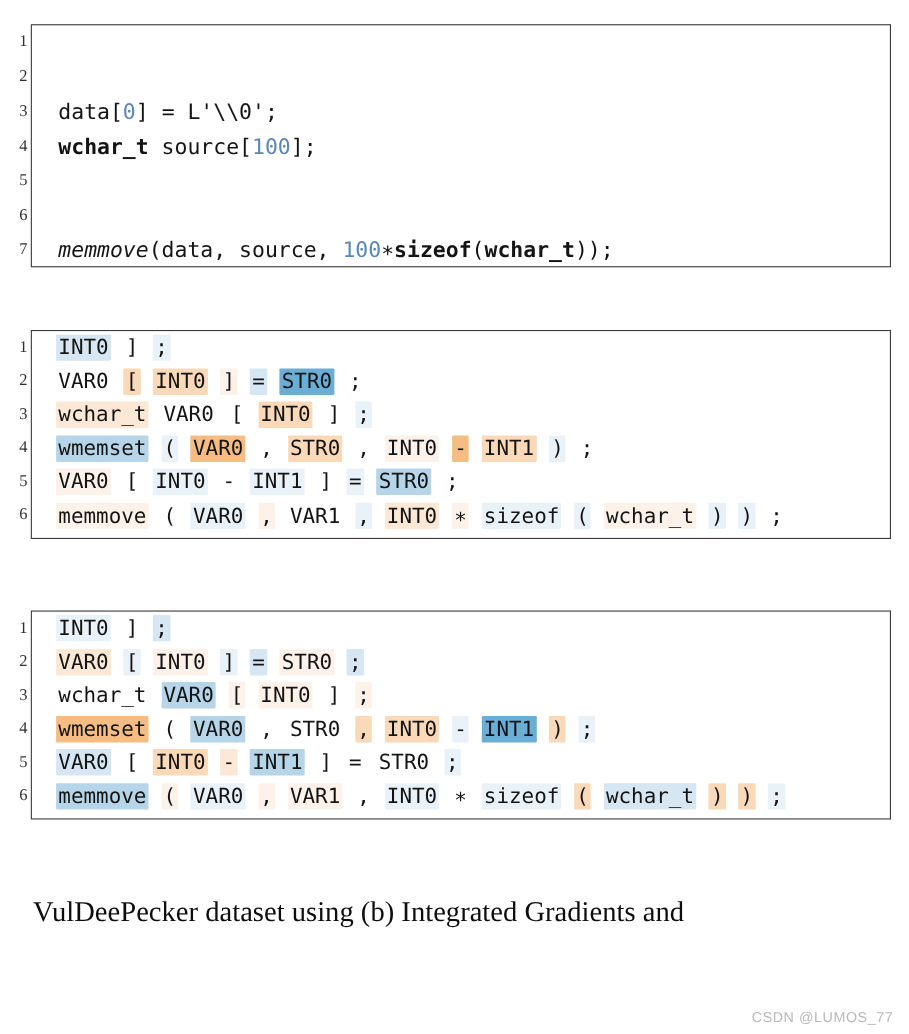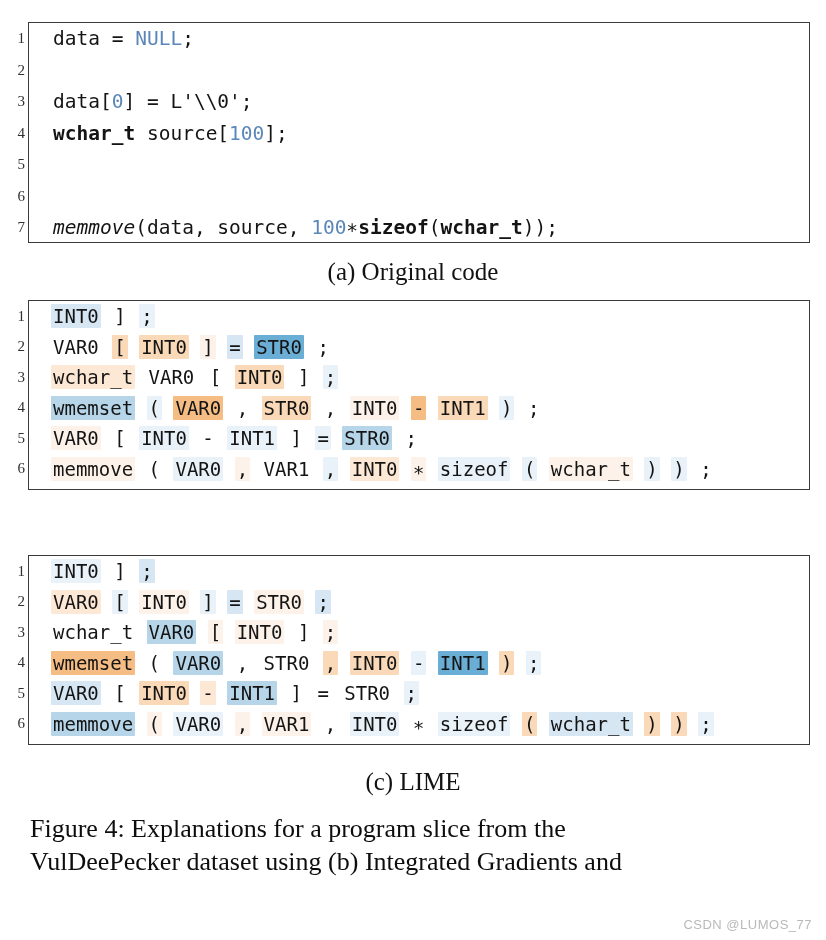--- a/index.html
+++ b/index.html
@@ -92,31 +92,30 @@
   }
 </style>
 </head>
 <body>
 
 <div class="page">
 
   <div class="block blockA">
     <div class="code-box" style="height:221px;">
       <div class="rows" id="rows-a">
-          <div class="crow"><span class="lineno">1</span><span class="codetext"><span>data = </span><span class="kw-num">NULL</span><span>;</span></span></div>
+          <div class="crow"><span class="lineno">1</span></div>
           <div class="crow"><span class="lineno">2</span></div>
           <div class="crow"><span class="lineno">3</span><span class="codetext"><span>data[</span><span class="kw-num">0</span><span>] = L'\\0';</span></span></div>
           <div class="crow"><span class="lineno">4</span><span class="codetext"><span class="kw-bold">wchar_t</span><span> source[</span><span class="kw-num">100</span><span>];</span></span></div>
           <div class="crow"><span class="lineno">5</span></div>
           <div class="crow"><span class="lineno">6</span></div>
           <div class="crow"><span class="lineno">7</span><span class="codetext"><span class="kw-ital">memmove</span><span>(data, source, </span><span class="kw-num">100</span><span>∗</span><span class="kw-bold">sizeof</span><span>(</span><span class="kw-bold">wchar_t</span><span>));</span></span></div>
         </div>
     </div>
   </div>
-  <div class="subcap capA">(a) Original code</div>
 
   <div class="block blockB">
     <div class="code-box" style="height:190px;">
       <div class="rows" id="rows-b">
           <div class="crow"><span class="lineno">1</span><span class="codetext"><span class="tok" style="background: rgb(214, 231, 243);">INT0</span><span> </span><span class="tok" style="background: rgb(255, 255, 255);">]</span><span> </span><span class="tok" style="background: rgb(234, 242, 249);">;</span></span></div>
           <div class="crow"><span class="lineno">2</span><span class="codetext"><span class="tok" style="background: rgb(255, 255, 255);">VAR0</span><span> </span><span class="tok" style="background: rgb(250, 217, 184);">[</span><span> </span><span class="tok" style="background: rgb(250, 217, 184);">INT0</span><span> </span><span class="tok" style="background: rgb(253, 242, 233);">]</span><span> </span><span class="tok" style="background: rgb(214, 231, 243);">=</span><span> </span><span class="tok" style="background: rgb(106, 174, 214);">STR0</span><span> </span><span class="tok" style="background: rgb(255, 255, 255);">;</span></span></div>
           <div class="crow"><span class="lineno">3</span><span class="codetext"><span class="tok" style="background: rgb(253, 232, 214);">wchar_t</span><span> </span><span class="tok" style="background: rgb(255, 255, 255);">VAR0</span><span> </span><span class="tok" style="background: rgb(255, 255, 255);">[</span><span> </span><span class="tok" style="background: rgb(250, 217, 184);">INT0</span><span> </span><span class="tok" style="background: rgb(255, 255, 255);">]</span><span> </span><span class="tok" style="background: rgb(234, 242, 249);">;</span></span></div>
           <div class="crow"><span class="lineno">4</span><span class="codetext"><span class="tok" style="background: rgb(182, 213, 233);">wmemset</span><span> </span><span class="tok" style="background: rgb(234, 242, 249);">(</span><span> </span><span class="tok" style="background: rgb(245, 189, 132);">VAR0</span><span> </span><span class="tok" style="background: rgb(255, 255, 255);">,</span><span> </span><span class="tok" style="background: rgb(250, 217, 184);">STR0</span><span> </span><span class="tok" style="background: rgb(255, 255, 255);">,</span><span> </span><span class="tok" style="background: rgb(253, 242, 233);">INT0</span><span> </span><span class="tok" style="background: rgb(245, 189, 132);">-</span><span> </span><span class="tok" style="background: rgb(250, 217, 184);">INT1</span><span> </span><span class="tok" style="background: rgb(234, 242, 249);">)</span><span> </span><span class="tok" style="background: rgb(255, 255, 255);">;</span></span></div>
           <div class="crow"><span class="lineno">5</span><span class="codetext"><span class="tok" style="background: rgb(253, 242, 233);">VAR0</span><span> </span><span class="tok" style="background: rgb(255, 255, 255);">[</span><span> </span><span class="tok" style="background: rgb(234, 242, 249);">INT0</span><span> </span><span class="tok" style="background: rgb(255, 255, 255);">-</span><span> </span><span class="tok" style="background: rgb(234, 242, 249);">INT1</span><span> </span><span class="tok" style="background: rgb(255, 255, 255);">]</span><span> </span><span class="tok" style="background: rgb(234, 242, 249);">=</span><span> </span><span class="tok" style="background: rgb(182, 213, 233);">STR0</span><span> </span><span class="tok" style="background: rgb(255, 255, 255);">;</span></span></div>
           <div class="crow"><span class="lineno">6</span><span class="codetext"><span class="tok" style="background: rgb(253, 242, 233);">memmove</span><span> </span><span class="tok" style="background: rgb(255, 255, 255);">(</span><span> </span><span class="tok" style="background: rgb(234, 242, 249);">VAR0</span><span> </span><span class="tok" style="background: rgb(253, 242, 233);">,</span><span> </span><span class="tok" style="background: rgb(255, 255, 255);">VAR1</span><span> </span><span class="tok" style="background: rgb(234, 242, 249);">,</span><span> </span><span class="tok" style="background: rgb(253, 232, 214);">INT0</span><span> </span><span class="tok" style="background: rgb(253, 242, 233);">∗</span><span> </span><span class="tok" style="background: rgb(234, 242, 249);">sizeof</span><span> </span><span class="tok" style="background: rgb(234, 242, 249);">(</span><span> </span><span class="tok" style="background: rgb(253, 242, 233);">wchar_t</span><span> </span><span class="tok" style="background: rgb(234, 242, 249);">)</span><span> </span><span class="tok" style="background: rgb(234, 242, 249);">)</span><span> </span><span class="tok" style="background: rgb(255, 255, 255);">;</span></span></div>
@@ -129,21 +128,19 @@
       <div class="rows" id="rows-c">
           <div class="crow"><span class="lineno">1</span><span class="codetext"><span class="tok" style="background: rgb(234, 242, 249);">INT0</span><span> </span><span class="tok" style="background: rgb(255, 255, 255);">]</span><span> </span><span class="tok" style="background: rgb(214, 231, 243);">;</span></span></div>
           <div class="crow"><span class="lineno">2</span><span class="codetext"><span class="tok" style="background: rgb(253, 232, 214);">VAR0</span><span> </span><span class="tok" style="background: rgb(234, 242, 249);">[</span><span> </span><span class="tok" style="background: rgb(253, 242, 233);">INT0</span><span> </span><span class="tok" style="background: rgb(234, 242, 249);">]</span><span> </span><span class="tok" style="background: rgb(214, 231, 243);">=</span><span> </span><span class="tok" style="background: rgb(253, 242, 233);">STR0</span><span> </span><span class="tok" style="background: rgb(214, 231, 243);">;</span></span></div>
           <div class="crow"><span class="lineno">3</span><span class="codetext"><span class="tok" style="background: rgb(255, 255, 255);">wchar_t</span><span> </span><span class="tok" style="background: rgb(182, 213, 233);">VAR0</span><span> </span><span class="tok" style="background: rgb(253, 242, 233);">[</span><span> </span><span class="tok" style="background: rgb(253, 242, 233);">INT0</span><span> </span><span class="tok" style="background: rgb(255, 255, 255);">]</span><span> </span><span class="tok" style="background: rgb(253, 242, 233);">;</span></span></div>
           <div class="crow"><span class="lineno">4</span><span class="codetext"><span class="tok" style="background: rgb(245, 189, 132);">wmemset</span><span> </span><span class="tok" style="background: rgb(255, 255, 255);">(</span><span> </span><span class="tok" style="background: rgb(182, 213, 233);">VAR0</span><span> </span><span class="tok" style="background: rgb(255, 255, 255);">,</span><span> </span><span class="tok" style="background: rgb(255, 255, 255);">STR0</span><span> </span><span class="tok" style="background: rgb(250, 217, 184);">,</span><span> </span><span class="tok" style="background: rgb(250, 217, 184);">INT0</span><span> </span><span class="tok" style="background: rgb(234, 242, 249);">-</span><span> </span><span class="tok" style="background: rgb(106, 174, 214);">INT1</span><span> </span><span class="tok" style="background: rgb(250, 217, 184);">)</span><span> </span><span class="tok" style="background: rgb(234, 242, 249);">;</span></span></div>
           <div class="crow"><span class="lineno">5</span><span class="codetext"><span class="tok" style="background: rgb(214, 231, 243);">VAR0</span><span> </span><span class="tok" style="background: rgb(255, 255, 255);">[</span><span> </span><span class="tok" style="background: rgb(250, 217, 184);">INT0</span><span> </span><span class="tok" style="background: rgb(253, 232, 214);">-</span><span> </span><span class="tok" style="background: rgb(182, 213, 233);">INT1</span><span> </span><span class="tok" style="background: rgb(255, 255, 255);">]</span><span> </span><span class="tok" style="background: rgb(255, 255, 255);">=</span><span> </span><span class="tok" style="background: rgb(255, 255, 255);">STR0</span><span> </span><span class="tok" style="background: rgb(234, 242, 249);">;</span></span></div>
           <div class="crow"><span class="lineno">6</span><span class="codetext"><span class="tok" style="background: rgb(182, 213, 233);">memmove</span><span> </span><span class="tok" style="background: rgb(253, 242, 233);">(</span><span> </span><span class="tok" style="background: rgb(234, 242, 249);">VAR0</span><span> </span><span class="tok" style="background: rgb(253, 242, 233);">,</span><span> </span><span class="tok" style="background: rgb(253, 242, 233);">VAR1</span><span> </span><span class="tok" style="background: rgb(255, 255, 255);">,</span><span> </span><span class="tok" style="background: rgb(234, 242, 249);">INT0</span><span> </span><span class="tok" style="background: rgb(255, 255, 255);">∗</span><span> </span><span class="tok" style="background: rgb(234, 242, 249);">sizeof</span><span> </span><span class="tok" style="background: rgb(250, 217, 184);">(</span><span> </span><span class="tok" style="background: rgb(214, 231, 243);">wchar_t</span><span> </span><span class="tok" style="background: rgb(250, 217, 184);">)</span><span> </span><span class="tok" style="background: rgb(250, 217, 184);">)</span><span> </span><span class="tok" style="background: rgb(234, 242, 249);">;</span></span></div>
         </div>
     </div>
   </div>
-  <div class="subcap capC">(c) LIME</div>
 
   <div class="maincap" id="main-caption">
-      <div>Figure 4: Explanations for a program slice from the</div>
       <div>VulDeePecker dataset using (b) Integrated Gradients and</div>
     </div>
 
   <div class="watermark">CSDN @LUMOS_77</div>
 </div>
 
 </body></html>

